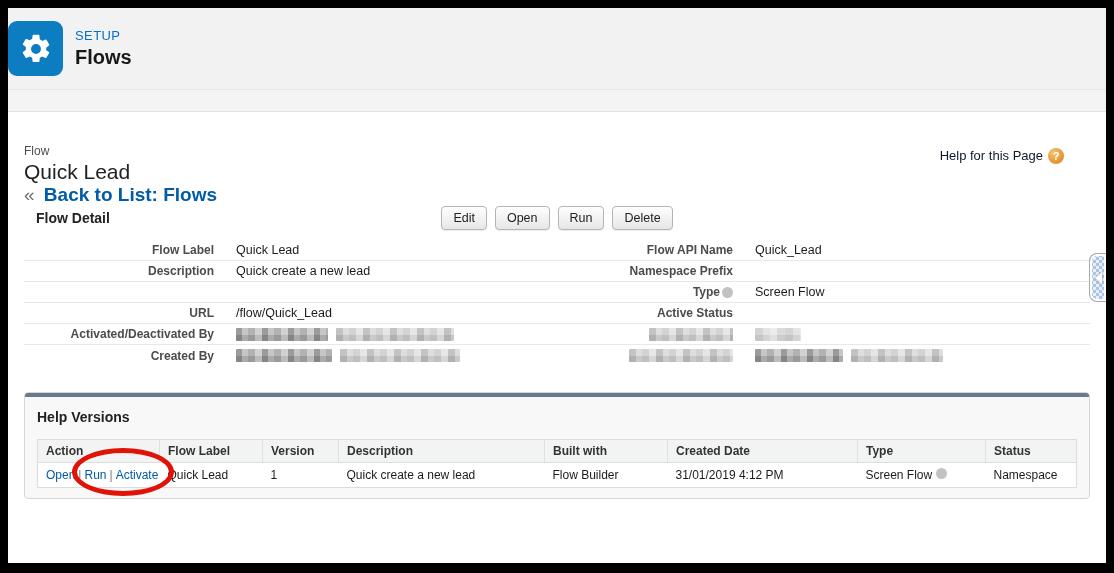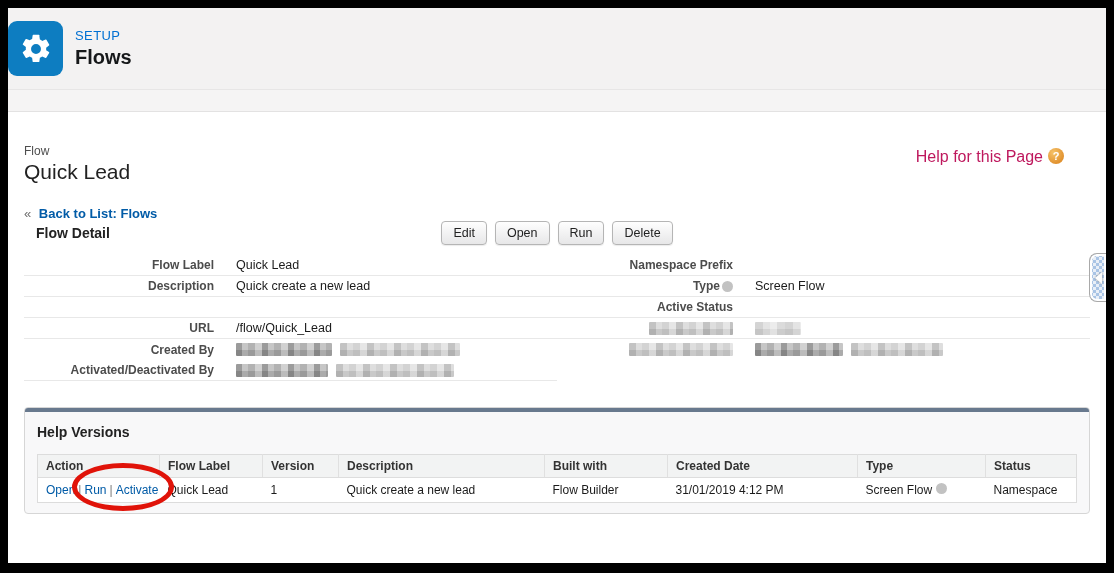--- a/index.html
+++ b/index.html
@@ -16,23 +16,23 @@
   .hdr-eyebrow { color:#0070d2; font-size:13px; letter-spacing:.4px; margin-bottom:3px; }
   .hdr-title { color:#16181a; font-size:20px; font-weight:700; }
   .substrip { height:22px; background:#f5f4f4; border-bottom:1px solid #e3e2e2; }
 
   
   .content { padding:0 16px; position:relative; }
   .title-row { display:flex; justify-content:space-between; margin-top:32px; }
   .obj-label { font-size:12px; color:#4e4e4e; }
   .page-title { font-size:21px; color:#222; margin-top:2px; }
   .help-wrap { display:flex; align-items:flex-start; gap:5px; padding-top:4px; padding-right:26px; }
-  .help-link { color:#be185d; font-size:16px; text-decoration:none; cursor:pointer; }
+  .help-link { color:#0f172a; font-size:13px; text-decoration:none; cursor:pointer; }
   .help-icon { width:16px; height:16px; border-radius:50%; background:radial-gradient(circle at 35% 30%, #f6c36a, #e1922f 70%); color:#fff; font-size:11px; font-weight:700; display:flex; align-items:center; justify-content:center; }
-  .back-row { margin-top:22px; font-size:13px; font-weight:700; }
+  .back-row { font-size:19px; font-weight:700; }
   .back-chevron { color:#6e6e6e; margin-right:4px; font-weight:400; }
   .back-link { color:#015ba7; text-decoration:none; cursor:pointer; }
 
   
   .detail-head { position:relative; height:26px; }
   .detail-title { position:absolute; left:12px; top:4px; font-size:14px; font-weight:700; color:#222; }
   .btn-bar { display:flex; justify-content:center; gap:8px; }
   .btn { font-family:"Liberation Sans",sans-serif; font-size:12.5px; color:#222; padding:4px 11px; border:1px solid #b5b5b5; border-radius:4px; background:linear-gradient(#fefefe,#e7e7e8); cursor:pointer; box-shadow:0 1px 1px rgba(0,0,0,.08); }
   .detail-grid { display:flex; margin-top:8px; }
   .dcol { width:50%; }
@@ -136,36 +136,40 @@
           <div class="dvalue">Quick create a new lead</div>
         </div>
         <div class="drow">
           <div class="dlabel"></div>
           <div class="dvalue"></div>
         </div>
         <div class="drow">
           <div class="dlabel">URL</div>
           <div class="dvalue">/flow/Quick_Lead</div>
         </div>
+        <div class="drow">
+          <div class="dlabel">Activated/Deactivated By</div>
+          <div class="dvalue">
+            <span class="blur dark" style="width:92px"></span>
+            <span class="blur" style="width:118px"></span>
+          </div>
+        </div>
         <div class="drow last">
           <div class="dlabel">Created By</div>
           <div class="dvalue">
             <span class="blur dark" style="width:96px"></span>
             <span class="blur" style="width:120px"></span>
           </div>
         </div>
-        <div class="drow">
-          <div class="dlabel">Activated/Deactivated By</div>
-          <div class="dvalue">
-            <span class="blur dark" style="width:92px"></span>
-            <span class="blur" style="width:118px"></span>
-          </div>
-        </div>
       </div>
       <div class="dcol right">
+        <div class="drow">
+          <div class="dlabel">Flow API Name</div>
+          <div class="dvalue">Quick_Lead</div>
+        </div>
         <div class="drow">
           <div class="dlabel">Namespace Prefix</div>
           <div class="dvalue"></div>
         </div>
         <div class="drow">
           <div class="dlabel">
             <span>Type</span>
             <span class="info-dot"></span>
           </div>
           <div class="dvalue">Screen Flow</div>

